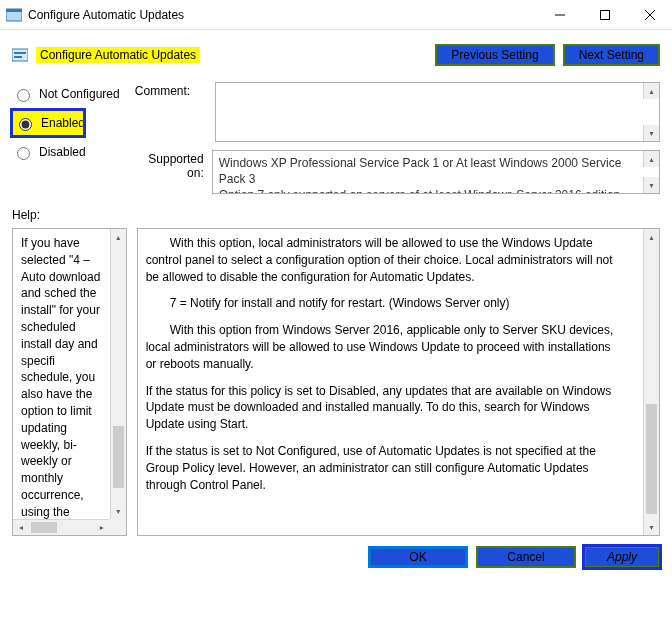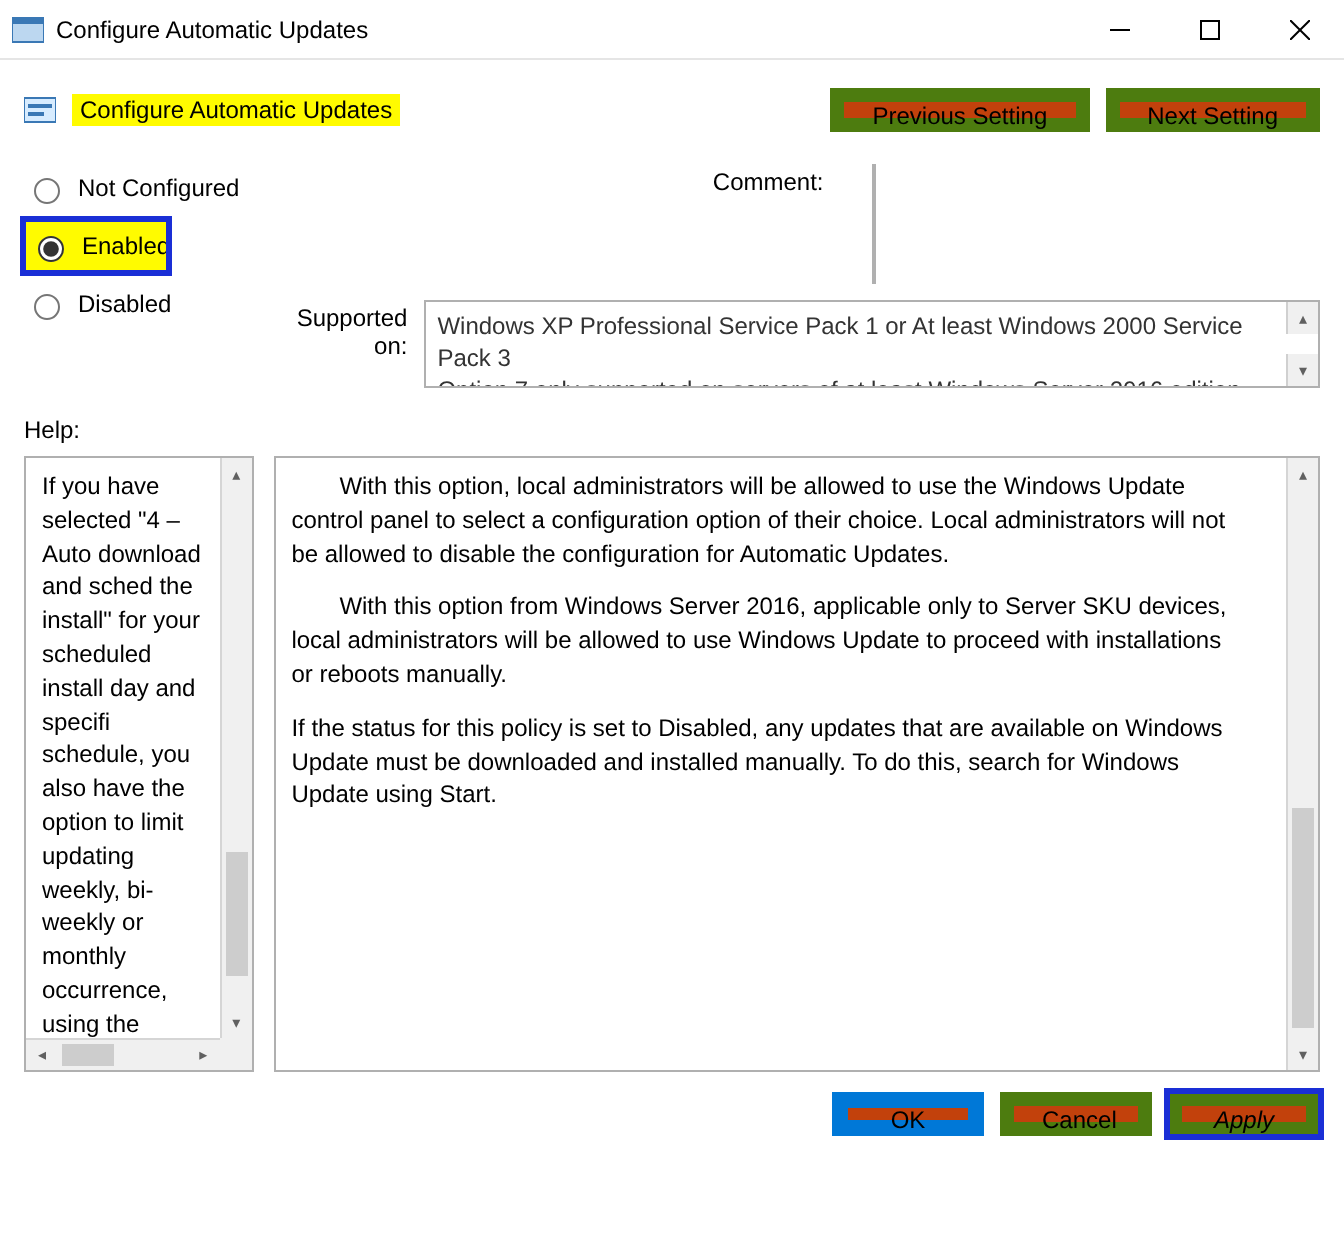--- a/index.html
+++ b/index.html
@@ -30,28 +30,28 @@
   .header {
     display:flex; align-items:center;
     padding: 14px 12px 10px 12px;
     gap: 8px;
   }
   .policy-icon { width:16px; height:16px; display:inline-flex; align-items:center; justify-content:center; }
   .hl-yellow { background:#fffb00; padding:1px 4px; }
   .hl-blue { outline:3px solid #1a2fd6; outline-offset:-1px; }
   .header .spacer { flex:1 1 auto; }
   .win-btn {
-    border:7px solid #4d7c0f;
-    background:#c2410c;
+    border:2px solid #4d7c0f;
+    background:#1d4ed8;
     height:22px; padding:0 14px;
     font: inherit; color:#000;
   }
   .win-btn.default { border-color:#0078d7; box-shadow: inset 0 0 0 1px #0078d7; }
   .left-col { width: 120px; }
-  .right-col { flex:1 1 auto;align-items:center; }
+  .right-col { flex:1 1 auto; }
   .radio-group label { display:flex; align-items:center; gap:6px; margin:4px 0; }
   .radio-group input[type=radio] { accent-color:#333; }
   .radio-enabled { display:inline-flex; align-items:center; padding:1px 6px 1px 2px; }
   .comment-row, .supported-row { display:flex; padding: 6px 12px 0 12px; gap:8px; }
   .comment-row .label, .supported-row .label { width:112px; padding-top:2px; }
   .textbox {
     flex:1 1 auto; height:60px;
     border:1px solid #b0b0b0;
     background:#fff;
     position:relative;
@@ -91,21 +91,21 @@
   .hscroll { position:absolute; left:0; right:16px; bottom:0; height:16px; background:#f0f0f0; border-top:1px solid #d5d5d5; display:flex; align-items:center; }
   .hscroll .arrow { width:16px; height:100%; display:flex; align-items:center; justify-content:center; color:#606060; font-size:8px; }
   .hscroll .track { flex:1 1 auto; height:100%; position:relative; }
   .hscroll .thumb { position:absolute; top:2px; bottom:2px; background:#cdcdcd; }
   .corner { position:absolute; right:0; bottom:0; width:16px; height:16px; background:#f0f0f0; }
   .options .vscroll .thumb { top:70%; height:24%; }
   .options .hscroll .thumb { left:2px; width:40%; }
   .help .vscroll .thumb { top:58%; height:40%; }
   
   .footer { display:flex; justify-content:flex-end; gap:8px; padding:10px 12px 0 12px; }
-  .footer .win-btn { width:76px; }
+  .footer .win-btn { width:100px; }
   svg { display:block; }
 </style>
 </head>
 <body>
 
 <div class="titlebar">
   <span class="icon">
     <svg viewBox="0 0 16 16">
         <rect x="0" y="2" width="16" height="12" fill="#bcd7f0" stroke="#3a78b5"></rect>
         <rect x="0" y="2" width="16" height="3" fill="#3a78b5"></rect>
@@ -205,22 +205,24 @@
           <div class="thumb"></div>
         </div>
       <div class="arrow">▸</div>
     </div>
     <div class="corner"></div>
   </div>
 
   <div class="pane help">
     <div class="pane-body" id="help-body" style="padding-right:38px;">
         <p class="indent">With this option, local administrators will be allowed to use the Windows Update control panel to select a configuration option of their choice. Local administrators will not be allowed to disable the configuration for Automatic Updates.</p>
+        <p class="indent">7 = Notify for install and notify for restart. (Windows Server only)</p>
         <p class="indent">With this option from Windows Server 2016, applicable only to Server SKU devices, local administrators will be allowed to use Windows Update to proceed with installations or reboots manually.</p>
         <p>If the status for this policy is set to Disabled, any updates that are available on Windows Update must be downloaded and installed manually. To do this, search for Windows Update using Start.</p>
+        <p>If the status is set to Not Configured, use of Automatic Updates is not specified at the Group Policy level. However, an administrator can still configure Automatic Updates through Control Panel.</p>
       </div>
     <div class="vscroll" style="bottom:0;">
       <div class="arrow">▴</div>
       <div class="track">
           <div class="thumb"></div>
         </div>
       <div class="arrow">▾</div>
     </div>
   </div>
 </div>

